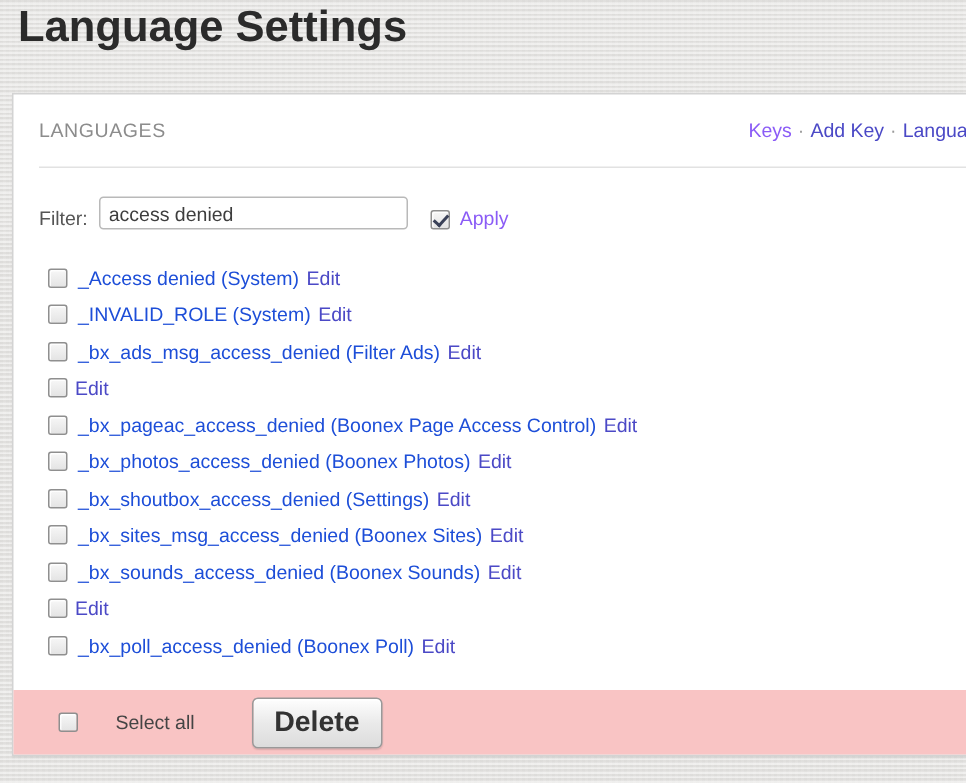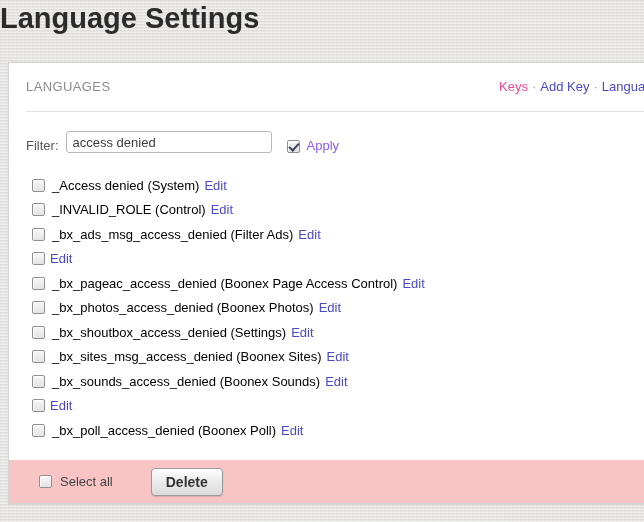--- a/index.html
+++ b/index.html
@@ -14,40 +14,40 @@
     width: 644px; height: 522px;
     position: relative;
     overflow: hidden;
     font-family: "Liberation Sans", "DejaVu Sans", sans-serif;
     background-color: var(--page-bg);
     background-image:
       repeating-linear-gradient(0deg, rgba(255,255,255,0.45) 0px, rgba(255,255,255,0.45) 1px, rgba(0,0,0,0.02) 2px, rgba(0,0,0,0.02) 3px),
       repeating-linear-gradient(90deg, rgba(0,0,0,0.012) 0px, rgba(0,0,0,0.012) 2px, rgba(255,255,255,0.02) 2px, rgba(255,255,255,0.02) 4px);
   }
   .page-title {
-    position: absolute; left: 0; top: 2px;
+    position: absolute; left: 12px; top: 2px;
     font-size: 29px; font-weight: bold; color: #2b2b2b;
     letter-spacing: 0px; white-space: nowrap;
   }
   .panel {
     position: absolute; left: 8px; top: 62px;
     width: 704px; height: 442px;
     background: var(--panel-bg);
     border: 1px solid #d3d3d3;
     box-shadow: 0 1px 2px rgba(0,0,0,0.06);
   }
   .panel-title {
     position: absolute; left: 17px; top: 16px;
     font-size: 13px; color: #8c8c8c; letter-spacing: 0.4px;
   }
   .panel-nav {
     position: absolute; left: 490px; top: 16px;
     font-size: 13px; white-space: nowrap;
   }
-  .panel-nav .current { color: #ec4899; }
+  .panel-nav .current { color: #8b5cf6; }
   .panel-nav .sep { color: #9a9a9a; margin: 0 4px; }
   .lnk { color: var(--link); text-decoration: none; cursor: pointer; }
   .header-divider {
     position: absolute; left: 17px; right: 0; top: 48px;
     border-top: 1px solid #e2e2e2;
   }
   .filter-row {
     position: absolute; left: 17px; top: 64px; height: 26px;
     display: flex; align-items: flex-end;
   }
@@ -71,34 +71,34 @@
     position: absolute; left: 1px; top: 2px;
     width: 8px; height: 4px;
     border-left: 2px solid #3a4158;
     border-bottom: 2px solid #3a4158;
     transform: rotate(-48deg);
   }
   .apply-cb { margin-left: 15px; }
   .apply-label { font-size: 13px; color: #8b5cf6; margin-left: 7px; }
   .key-list { position: absolute; left: 23px; top: 110px; right: 10px; }
   .key-row { display: flex; align-items: center; height: 24.5px; }
-  .key-label { font-size: 13px; color: #000000; margin-left: 7px; white-space: nowrap; }
+  .key-label { font-size: 13px; color: #1d4ed8; margin-left: 7px; white-space: nowrap; }
   .key-row .lnk { font-size: 13px; margin-left: 5px; }
   .action-bar {
     position: absolute; left: 0; right: 0; bottom: 0; height: 43px;
     background: var(--footer-bg);
     display: flex; align-items: center;
     padding-left: 30px;
   }
-  .select-all-label { font-size: 13px; color: #444; margin-left: 8px; }
+  .select-all-label { font-size: 13px; color: #444; margin-left: 25px; }
   .delete-button {
     margin-left: 38px;
     padding: 5px 14px;
     font-family: "Liberation Sans", "DejaVu Sans", sans-serif;
-    font-size: 14px; font-weight: bold; color: #333;
+    font-size: 19px; font-weight: bold; color: #333;
     border: 1px solid #999; border-radius: 4px;
     background: linear-gradient(180deg, #fefefe, #eaeaea 50%, #dcdcdc);
     box-shadow: 0 1px 1px rgba(0,0,0,0.12), inset 0 1px 0 #fff;
     cursor: pointer;
   }
 </style>
 </head>
 <body>
 
 <h1 class="page-title">Language Settings</h1>
@@ -122,21 +122,21 @@
 
   <div class="key-list">
   <div class="key-row">
     <span class="cb"></span>
     <span class="key-label">_Access denied (System)</span>
     <a class="lnk">Edit</a>
   </div>
 
   <div class="key-row">
     <span class="cb"></span>
-    <span class="key-label">_INVALID_ROLE (Control)</span>
+    <span class="key-label">_INVALID_ROLE (System)</span>
     <a class="lnk">Edit</a>
   </div>
 
   <div class="key-row">
     <span class="cb"></span>
     <span class="key-label">_bx_ads_msg_access_denied (Filter Ads)</span>
     <a class="lnk">Edit</a>
   </div>
 
   <div class="key-row">

